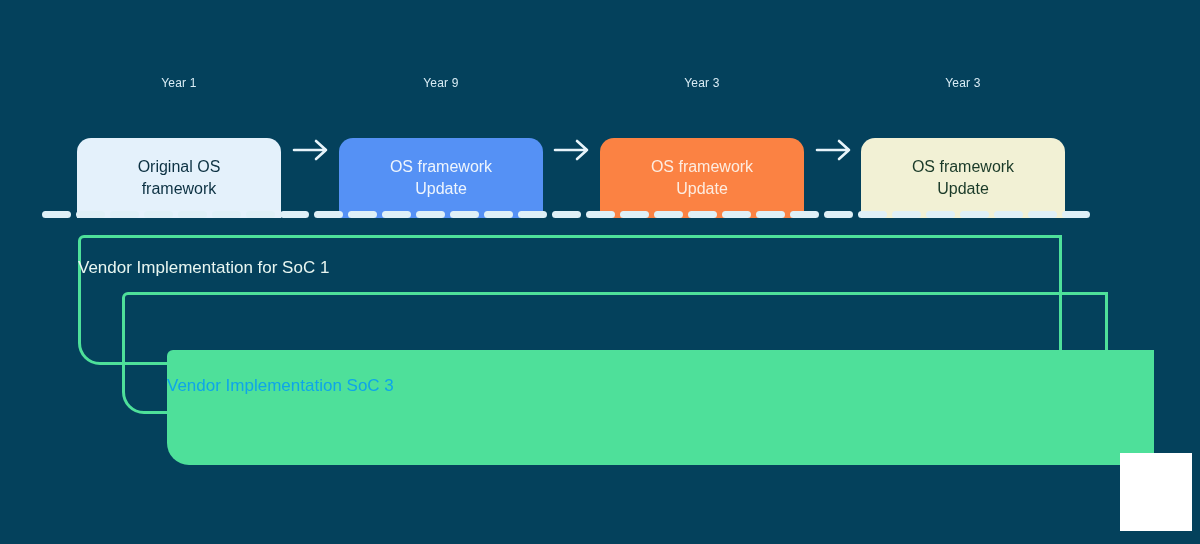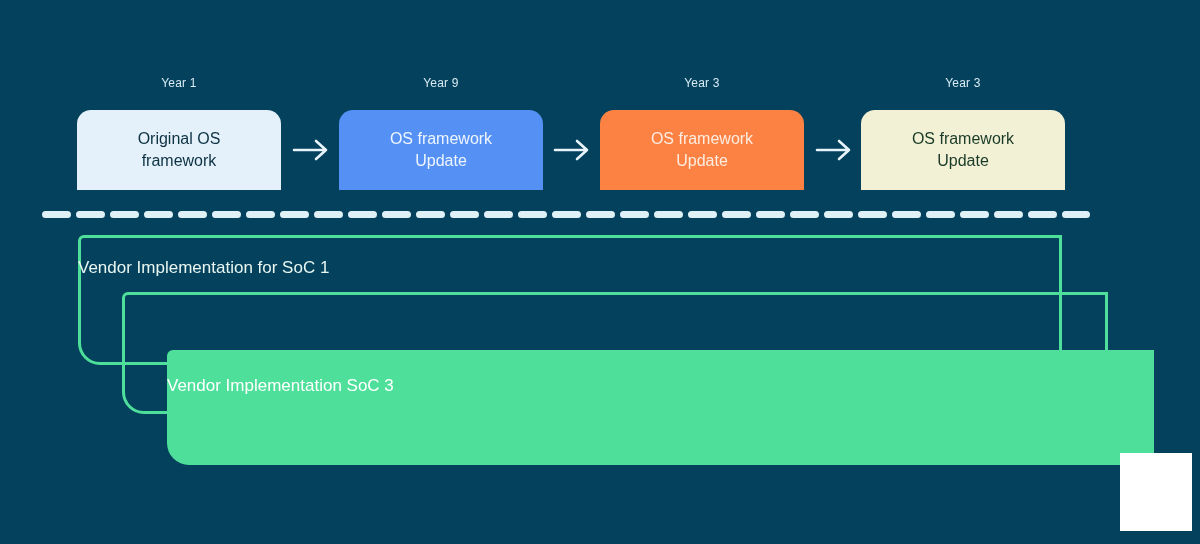--- a/index.html
+++ b/index.html
@@ -36,20 +36,21 @@
     border-radius: 14px 14px 0 0;
     box-sizing: border-box;
     display: flex;
     align-items: center;
     justify-content: center;
     text-align: center;
     font-size: 16px;
     line-height: 1.38;
     font-weight: 400;
     padding: 16px 10px;
+    margin-top: 28px;
   }
 
   
   .arrow {
     position: absolute;
     width: 40px;
     height: 26px;
   }
 
   
@@ -136,17 +137,17 @@
       <line x1="3.5" y1="3.5" x2="1044.5" y2="3.5" stroke="#dff0f7" stroke-width="7" stroke-linecap="round" stroke-dasharray="22 12"></line>
     </svg>
   </div>
 
   <div class="vendor-bar vendor-outline" style="left:78px; top:235px; width:984px; height:130px;"></div>
   <div class="vendor-label" style="left:78px; top:259px; width:984px; color:#e8f6f1;">Vendor Implementation for SoC 1</div>
 
   <div class="vendor-bar vendor-outline" style="left:122px; top:292px; width:986px; height:122px;"></div>
 
   <div class="vendor-bar vendor-filled" style="left:167px; top:350px; width:987px; height:115px;"></div>
-  <div class="vendor-label" style="left:167px; top:377px; width:987px; color:#ffffff;">Vendor Implementation SoC 3</div>
+  <div class="vendor-label" style="left:167px; top:377px; width:987px; color:#0ea5e9;">Vendor Implementation SoC 3</div>
 
   <div class="white-patch" style="left:1120px; top:453px; width:72px; height:78px;"></div>
 
 </div>
 
 </body></html>

